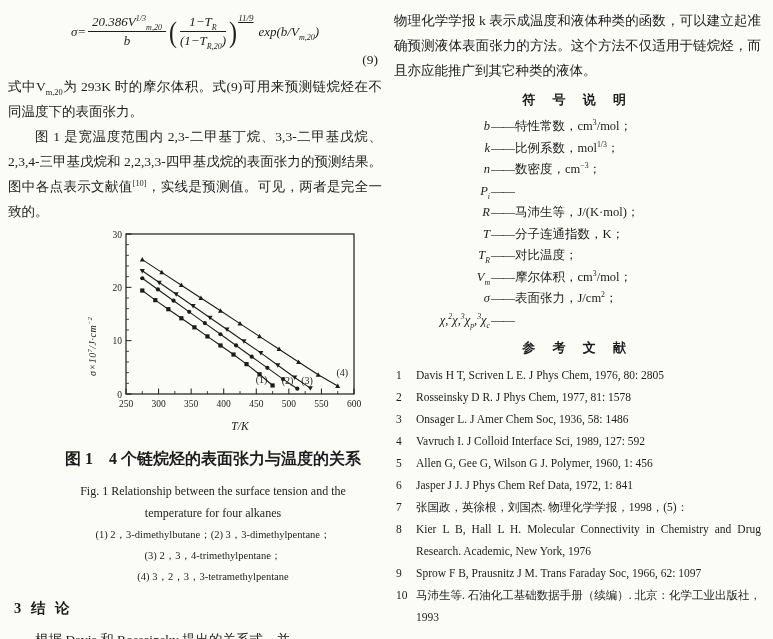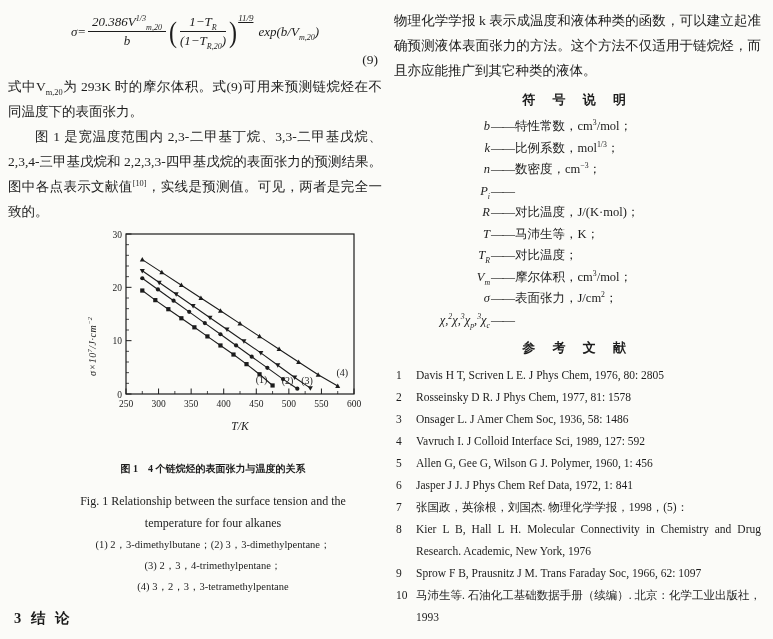--- a/index.html
+++ b/index.html
@@ -21,21 +21,21 @@
   .frac .den{padding-top:1px;}
   .paren{font-size:30px;font-style:normal;font-weight:300;line-height:0.9;transform:scaleX(.8);}
   .eq-exp{font-size:9px;align-self:flex-start;margin:-1px 2px 0 0;text-decoration:underline;}
   .eq-tail{margin-left:3px;}
   .eq-number{text-align:right;font-size:13.5px;font-style:normal;padding-right:4px;margin:3px 0 6px 0;}
   
   .chart-wrap{position:relative;width:280px;margin:4px 0 0 76px;}
   .ylabel{position:absolute;left:3px;top:148px;transform:rotate(-90deg);transform-origin:0 0;
           font-size:10px;font-style:italic;white-space:nowrap;letter-spacing:.5px;}
   .figcaption{padding-left:36px;}
-  .cap-cn{font-size:10px;font-weight:bold;text-align:center;margin-top:16px;line-height:21px;}
+  .cap-cn{font-size:16px;font-weight:bold;text-align:center;margin-top:6px;line-height:21px;}
   .cap-en{font-size:12px;text-align:center;line-height:22px;margin:11px 18px 0 18px;}
   .cap-item{font-size:10.5px;text-align:center;line-height:21px;}
   
   .section-h{font-size:14.5px;font-weight:bold;margin:12px 0 9px 6px;letter-spacing:3px;}
   .center-h{font-size:13px;font-weight:bold;text-align:center;letter-spacing:7px;margin:8px 0 7px 0;}
   
   .symrow{display:flex;font-size:12.5px;line-height:21.5px;}
   .symrow .sym{width:96px;flex:0 0 auto;text-align:right;font-style:italic;}
   .symrow .dash{padding:0 1px;letter-spacing:-1px;}
   .symrow .desc{flex:1;}
@@ -213,26 +213,26 @@
           <span class="dash">——</span>
           <span class="desc">数密度，cm<sup>−3</sup>；</span>
         </div>
         <div class="symrow">
           <span class="sym">P<sub>i</sub></span>
           <span class="dash">——</span>
         </div>
         <div class="symrow">
           <span class="sym">R</span>
           <span class="dash">——</span>
-          <span class="desc">对比温度，J/(K·mol)；</span>
+          <span class="desc">马沛生等，J/(K·mol)；</span>
         </div>
         <div class="symrow">
           <span class="sym">T</span>
           <span class="dash">——</span>
-          <span class="desc">马沛生等，K；</span>
+          <span class="desc">分子连通指数，K；</span>
         </div>
         <div class="symrow">
           <span class="sym">T<sub>R</sub></span>
           <span class="dash">——</span>
           <span class="desc">对比温度；</span>
         </div>
         <div class="symrow">
           <span class="sym">V<sub>m</sub></span>
           <span class="dash">——</span>
           <span class="desc">摩尔体积，cm<sup>3</sup>/mol；</span>

